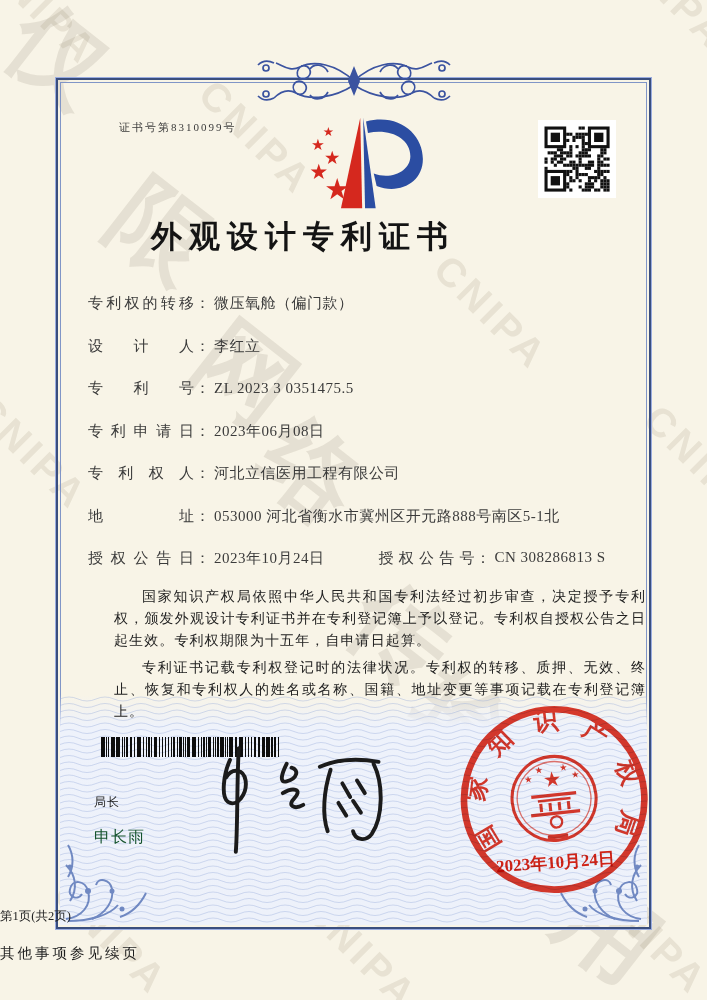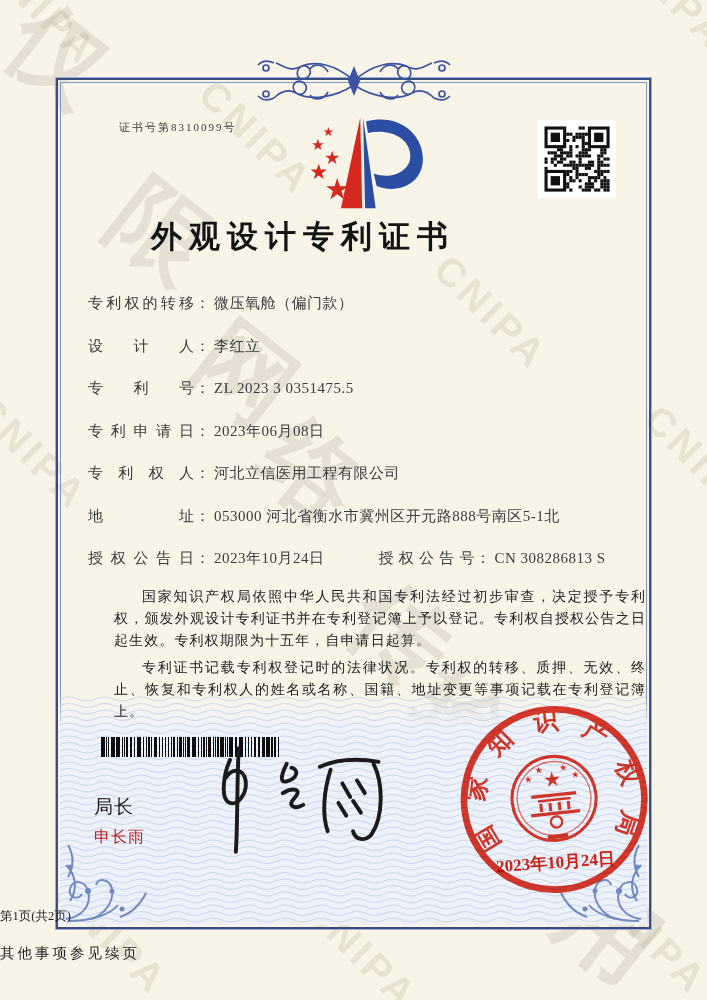--- a/index.html
+++ b/index.html
@@ -34,30 +34,30 @@
   #logo { left:281px; top:108px; }
   #qr-box { left:538px; top:120px; width:78px; height:78px; background:#fff; z-index:5; }
   #title { left:0; top:216px; width:606px; text-align:center; font-size:31px; font-weight:700;
            letter-spacing:7px; color:#141414; }
 
   #fields { left:88px; top:294px; width:540px; font-size:15px; color:#3b3b3b; }
   .frow { display:flex; align-items:baseline; margin-bottom:20.5px; height:22px; }
   .flabel { display:inline-block; width:106px; text-align:justify; text-align-last:justify; }
   .fcolon { margin:0 4px 0 1px; }
   .fvalue { letter-spacing:.5px; white-space:nowrap; }
-  .fgroup2 { display:flex; align-items:center; margin-left:54px; }
+  .fgroup2 { display:flex; align-items:flex-start; margin-left:54px; }
 
   #body-text { left:90px; top:586px; width:532px; font-size:14px; line-height:22px;
                letter-spacing:1.1px; color:#222; text-align:justify;margin-left:24px; }
   #body-text p { text-indent:2em; margin-bottom:5px; }
 
   #barcode { left:100px; top:737px; z-index:5; }
-  #director-title { left:94px; top:794px; font-size:19px; color:#1c1c1c;
+  #director-title { left:94px; top:794px; font-size:12px; color:#1c1c1c;
                     font-family:"Liberation Sans","DejaVu Sans",sans-serif; letter-spacing:1px; }
-  #director-name { left:94px; top:827px; font-size:16px; color:#b91c1c;
+  #director-name { left:94px; top:827px; font-size:16px; color:#14532d;
                    font-family:"Liberation Sans","DejaVu Sans",sans-serif; letter-spacing:1px; }
   #signature { left:185px; top:740px; z-index:5; }
 
   #seal { left:452px; top:700px; width:205px; height:205px; z-index:6;
           transform:rotate(-6deg); opacity:.93; mix-blend-mode:multiply; }
   #seal-date { left:468px; top:851px; width:175px; text-align:center; z-index:7;
                font-size:17px; font-weight:600; color:#e02517; transform:rotate(-4deg);
                mix-blend-mode:multiply; }
 
   #page-info { left:0; top:908px; width:707px; font-size:12.5px; color:#222; z-index:5; }

